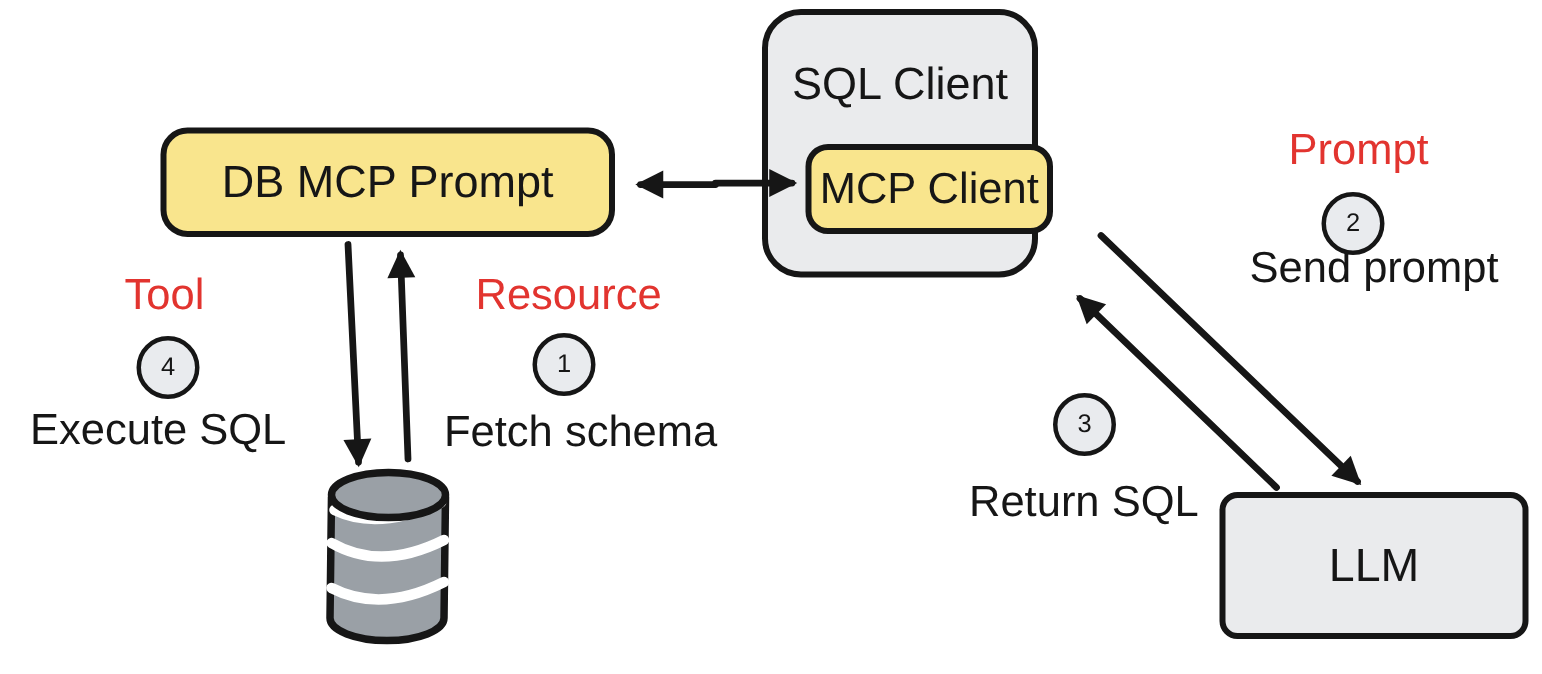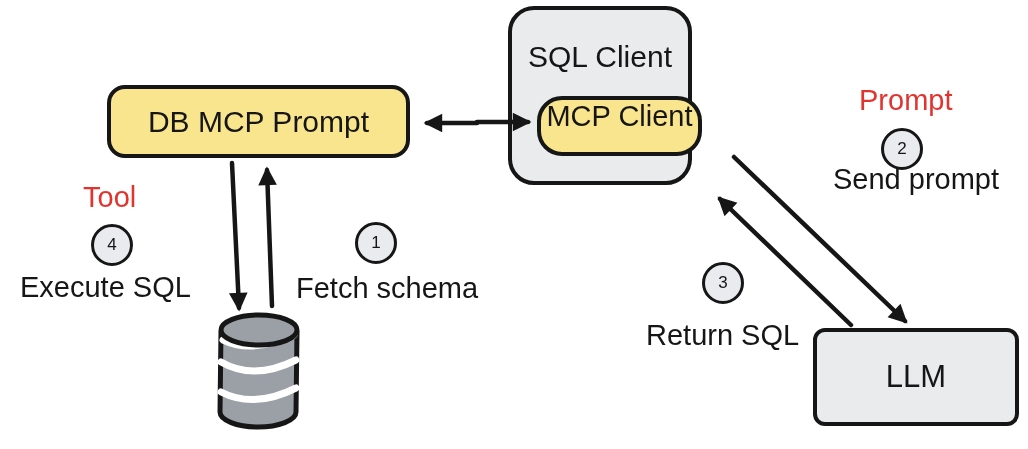--- a/index.html
+++ b/index.html
@@ -42,24 +42,24 @@
   .sql-client-title {
     position: absolute;
     top: 30px; left: 0; width: 100%;
     text-align: center;
     font-size: 30px;
     color: var(--ink);
   }
   .node-mcp-client {
     position: absolute;
     left: 25px; top: 86px; width: 165px; height: 60px;
-    display: flex; align-items: flex-start; justify-content: center;
+    display: flex; align-items: center; justify-content: center;
     background: var(--node-yellow);
     border: 4px solid var(--ink);
-    border-radius: 25px;
+    border-radius: 15px;
     font-size: 29px;
   }
   .node-llm {
     left: 813px; top: 328px; width: 206px; height: 98px;
     background: var(--node-gray);
     border-radius: 12px;
     font-size: 31px;
   }
   .red-label {
     position: absolute;
@@ -114,20 +114,21 @@
     <div class="node-mcp-client">
       <span>MCP Client</span>
     </div>
   </div>
 
   <div class="node node-llm">
     <span>LLM</span>
   </div>
 
   <div class="red-label" style="left:83px; top:181px;">Tool</div>
+  <div class="red-label" style="left:317px; top:181px;">Resource</div>
   <div class="red-label" style="left:859px; top:84px;">Prompt</div>
 
   <div class="badge" style="left:91px; top:224px;">
     <span>4</span>
   </div>
   <div class="badge" style="left:355px; top:222px;">
     <span>1</span>
   </div>
   <div class="badge" style="left:881px; top:128px;">
     <span>2</span>

